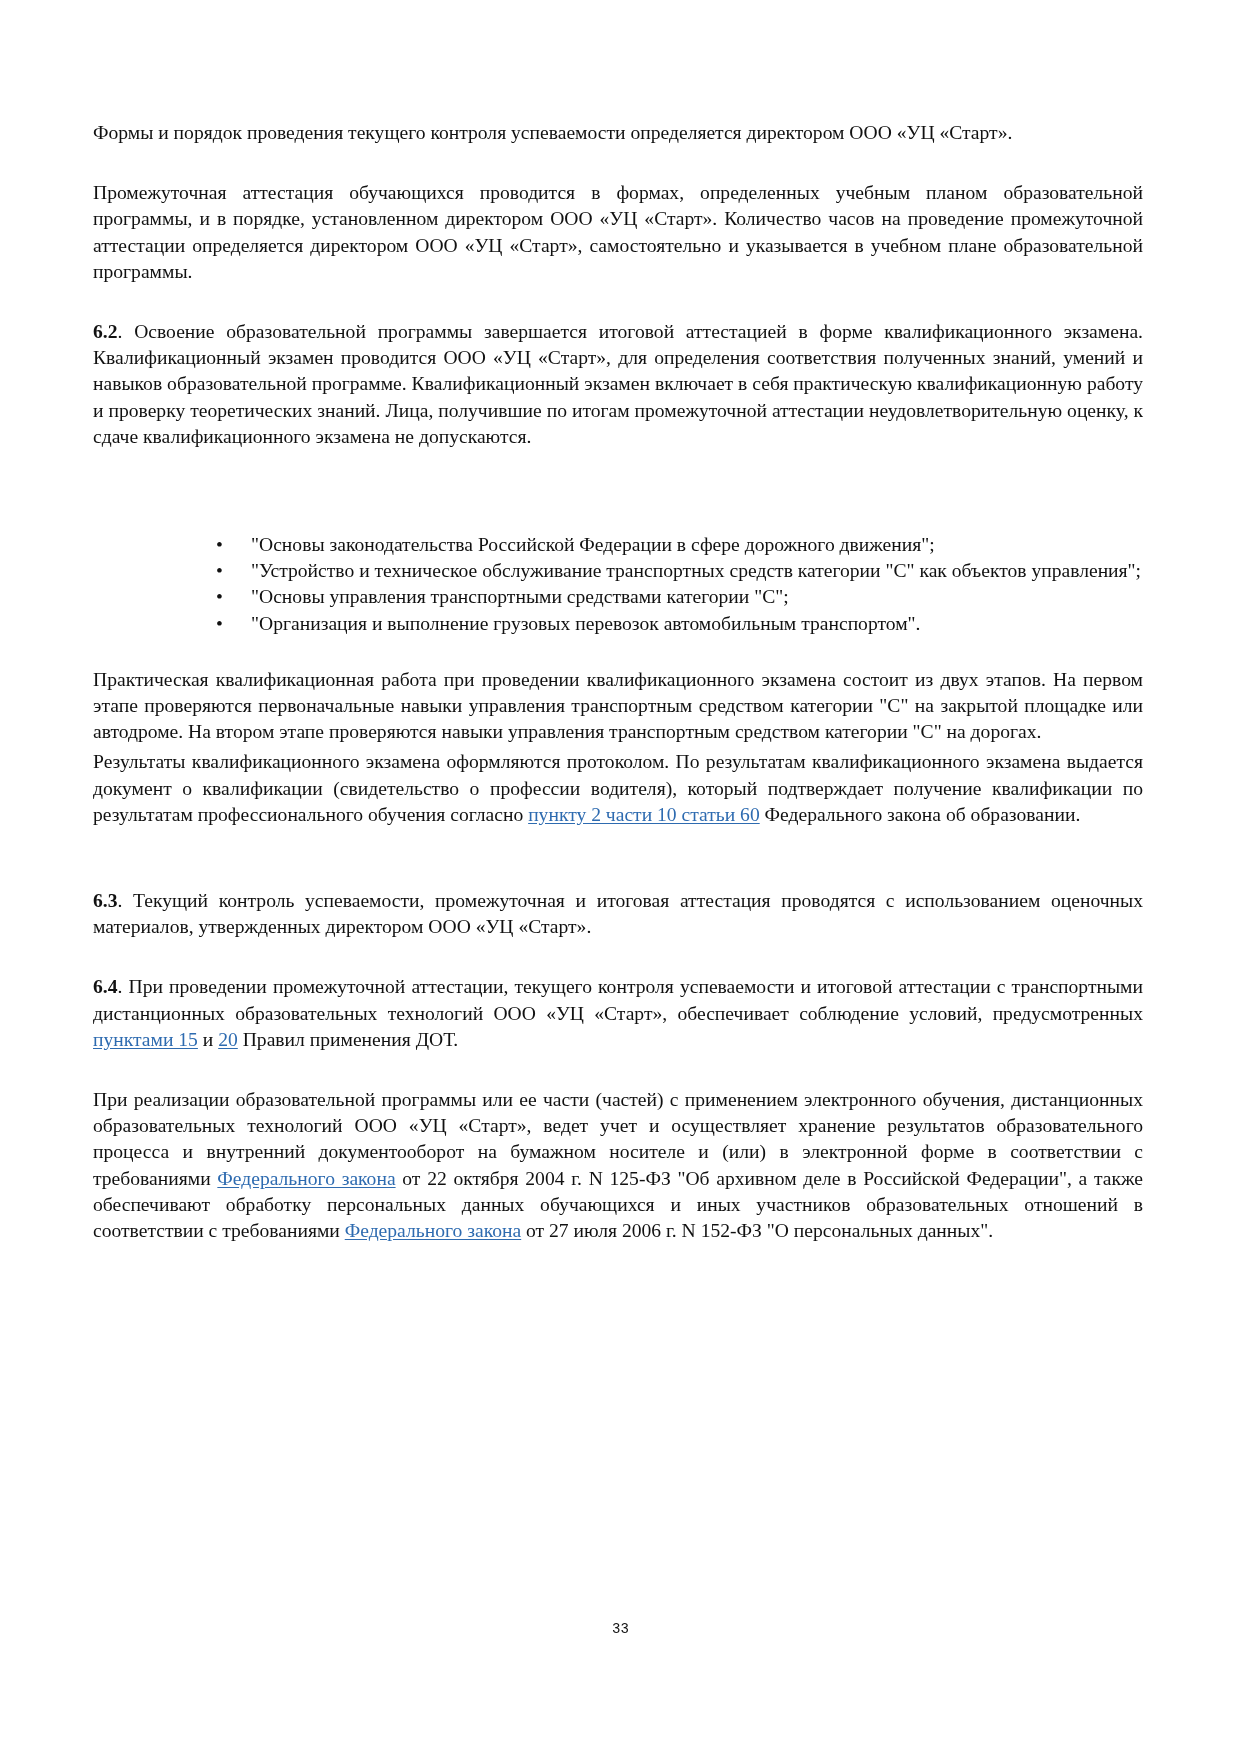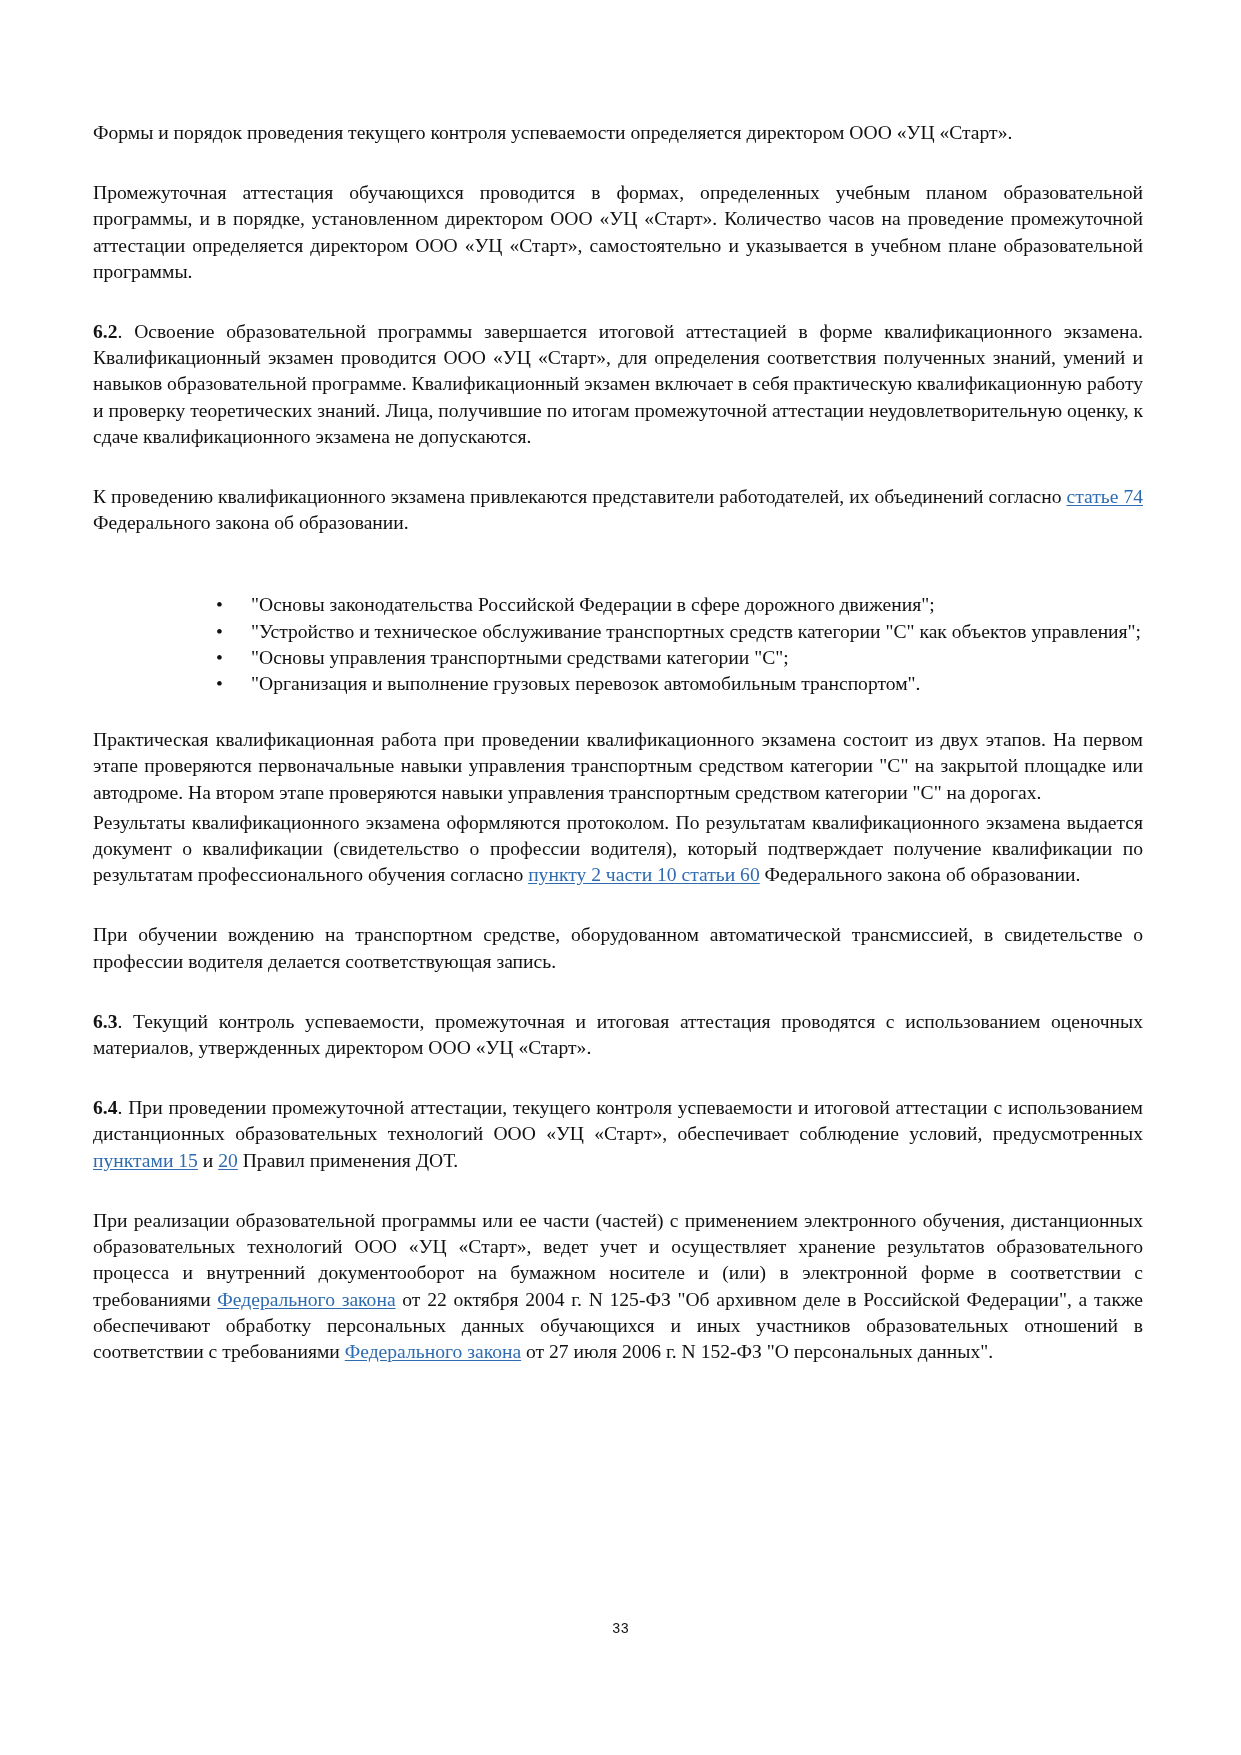--- a/index.html
+++ b/index.html
@@ -28,42 +28,40 @@
 <div class="page">
   <p>Формы и порядок проведения текущего контроля успеваемости определяется директором ООО «УЦ «Старт».</p>
   <div class="gap"></div>
 
   <p>Промежуточная аттестация обучающихся проводится в формах, определенных учебным планом образовательной программы, и в порядке, установленном директором ООО «УЦ «Старт». Количество часов на проведение промежуточной аттестации определяется директором ООО «УЦ «Старт», самостоятельно и указывается в учебном плане образовательной программы.</p>
   <div class="gap"></div>
 
   <p><b>6.2</b><span>. Освоение образовательной программы завершается итоговой аттестацией в форме квалификационного экзамена. Квалификационный экзамен проводится ООО «УЦ «Старт», для определения соответствия полученных знаний, умений и навыков образовательной программе. Квалификационный экзамен включает в себя практическую квалификационную работу и проверку теоретических знаний. Лица, получившие по итогам промежуточной аттестации неудовлетворительную оценку, к сдаче квалификационного экзамена не допускаются.</span></p>
   <div class="gap"></div>
 
-  <p><span>К проведению квалификационного экзамена привлекаются представители работодателей, их объединений согласно </span><a class="link" href="#">статье 74</a><span> Федерального закона об образовании.</span></p>
   <div class="gap"></div>
 
   <div class="gap"></div>
 
   <ul class="subjects">
     <li><span class="bullet">•</span><span>"Основы законодательства Российской Федерации в сфере дорожного движения";</span></li>
     <li><span class="bullet">•</span><span>"Устройство и техническое обслуживание транспортных средств категории "C" как объектов управления";</span></li>
     <li><span class="bullet">•</span><span>"Основы управления транспортными средствами категории "C";</span></li>
     <li><span class="bullet">•</span><span>"Организация и выполнение грузовых перевозок автомобильным транспортом".</span></li>
   </ul>
   <div class="gap"></div>
 
   <p>Практическая квалификационная работа при проведении квалификационного экзамена состоит из двух этапов. На первом этапе проверяются первоначальные навыки управления транспортным средством категории "C" на закрытой площадке или автодроме. На втором этапе проверяются навыки управления транспортным средством категории "C" на дорогах.</p>
   <p><span>Результаты квалификационного экзамена оформляются протоколом. По результатам квалификационного экзамена выдается документ о квалификации (свидетельство о профессии водителя), который подтверждает получение квалификации по результатам профессионального обучения согласно </span><a class="link" href="#">пункту 2 части 10 статьи 60</a><span> Федерального закона об образовании.</span></p>
   <div class="gap"></div>
 
-  <p>При обучении вождению на транспортном средстве, оборудованном автоматической трансмиссией, в свидетельстве о профессии водителя делается соответствующая запись.</p>
   <div class="gap"></div>
 
   <p><b>6.3</b><span>. Текущий контроль успеваемости, промежуточная и итоговая аттестация проводятся с использованием оценочных материалов, утвержденных директором ООО «УЦ «Старт».</span></p>
   <div class="gap"></div>
 
-  <p><b>6.4</b><span>. При проведении промежуточной аттестации, текущего контроля успеваемости и итоговой аттестации с использованием дистанционных образовательных технологий ООО «УЦ «Старт», обеспечивает соблюдение условий, предусмотренных </span><a class="link" href="#">пунктами 15</a><span> и </span><a class="link" href="#">20</a><span> Правил применения ДОТ.</span></p>
+  <p><b>6.4</b><span>. При проведении промежуточной аттестации, текущего контроля успеваемости и итоговой аттестации с транспортными дистанционных образовательных технологий ООО «УЦ «Старт», обеспечивает соблюдение условий, предусмотренных </span><a class="link" href="#">пунктами 15</a><span> и </span><a class="link" href="#">20</a><span> Правил применения ДОТ.</span></p>
   <div class="gap"></div>
 
   <p><span>При реализации образовательной программы или ее части (частей) с применением электронного обучения, дистанционных образовательных технологий ООО «УЦ «Старт», ведет учет и осуществляет хранение результатов образовательного процесса и внутренний документооборот на бумажном носителе и (или) в электронной форме в соответствии с требованиями </span><a class="link" href="#">Федерального закона</a><span> от 22 октября 2004 г. N 125-ФЗ "Об архивном деле в Российской Федерации", а также обеспечивают обработку персональных данных обучающихся и иных участников образовательных отношений в соответствии с требованиями </span><a class="link" href="#">Федерального закона</a><span> от 27 июля 2006 г. N 152-ФЗ "О персональных данных".</span></p>
 </div>
 
 <div class="page-number">33</div>
 
 </body></html>

